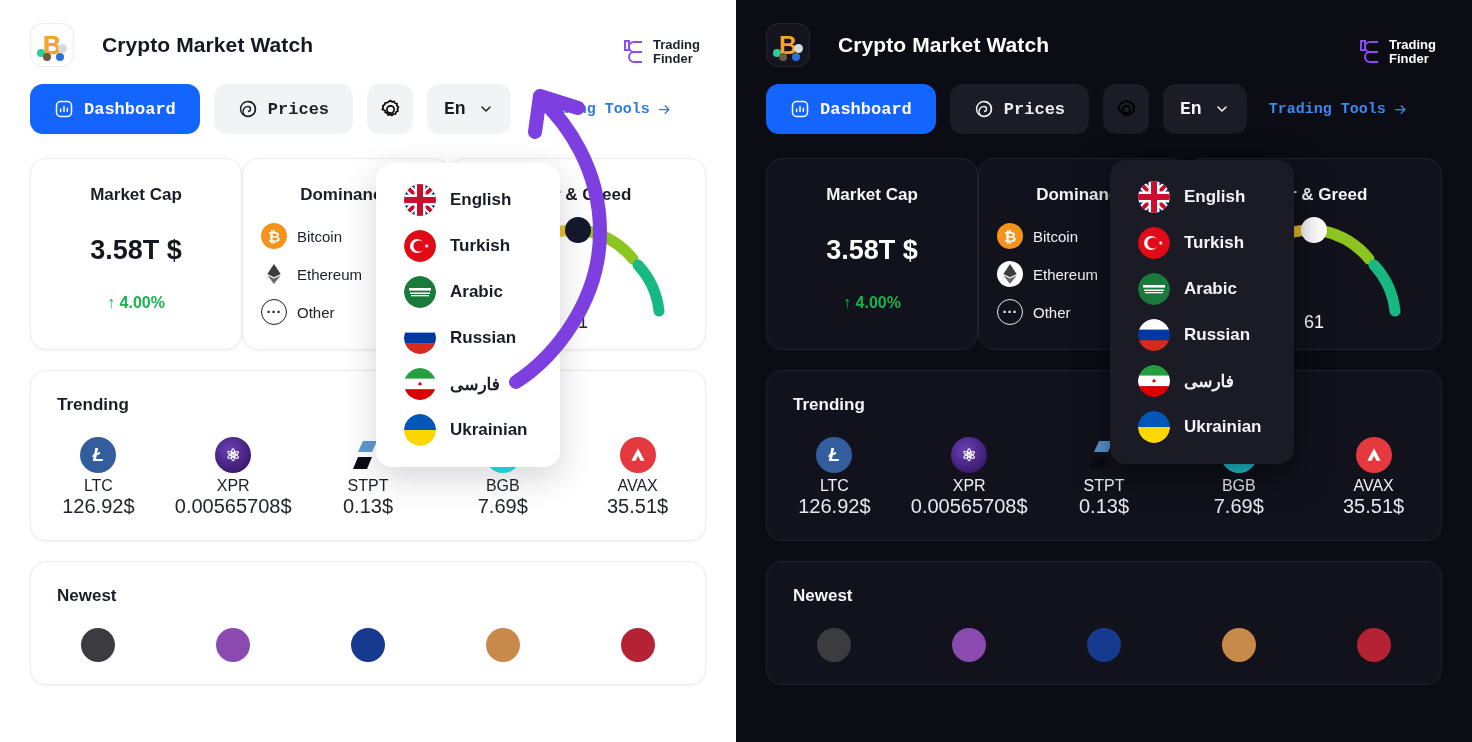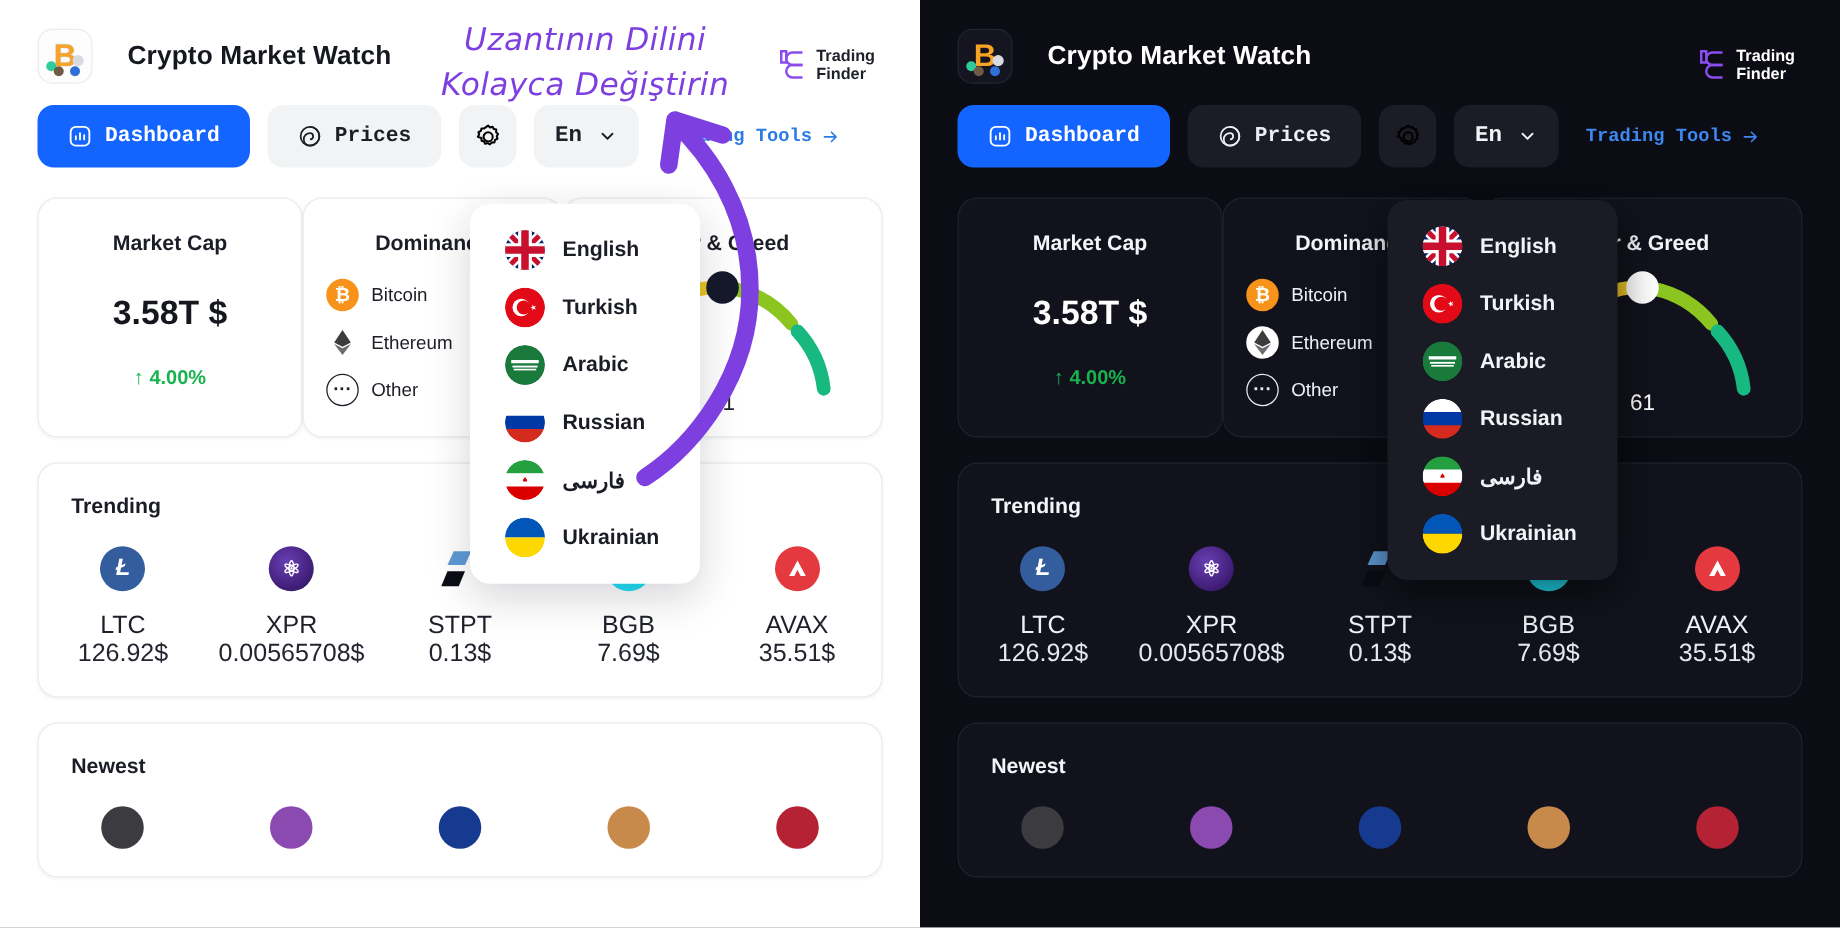--- a/index.html
+++ b/index.html
@@ -124,21 +124,21 @@
   .section { margin: 20px 30px 0 30px; border-radius: 16px; padding: 24px 0 22px 0; }
   .light .section { background: #fff; border: 1px solid #ebecf0; box-shadow: 0 1px 3px rgba(18,20,40,.05); }
   .dark  .section { background: #11121c; border: 1px solid #20212c; }
   .section-title { font-size: 17px; font-weight: 600; padding-left: 26px; }
   .light .section-title { color: #1b1d26; }
   .dark  .section-title { color: #f4f5f9; }
   .coin-grid { display: flex; margin-top: 22px; }
   .coin-cell { flex: 1; text-align: center; }
   .coin-ico { width: 36px; height: 36px; border-radius: 50%; margin: 0 auto; display: flex;
     align-items: center; justify-content: center; font-weight: bold; color: #fff; }
-  .coin-sym { margin-top: 16px; font-size: 20px; }
+  .coin-sym { margin-top: 4px; font-size: 16px; }
   .light .coin-sym { color: #1e2029; }
   .dark  .coin-sym { color: #f0f1f6; }
   .coin-price { font-size: 20px; }
   .light .coin-price { color: #23252e; }
   .dark  .coin-price { color: #e6e8ef; }
 
   .avatar-row { display: flex; margin-top: 22px; }
   .avatar-cell { flex: 1; display: flex; justify-content: center; }
   .avatar { width: 34px; height: 34px; border-radius: 50%; }
 
@@ -409,24 +409,20 @@
           <div class="avatar-cell">
             <span class="avatar" style="background:#b42234;"></span>
           </div>
         </div>
   </div>
 
   <svg class="annot">
     <path d="M516 382 C 556 356, 600 300, 600 232 C 600 168, 566 122, 540 98" fill="none" stroke="#7d3fe0" stroke-width="14" stroke-linecap="round"></path>
     <path d="M540 96 L 535 132 M540 96 L 578 108" fill="none" stroke="#7d3fe0" stroke-width="14" stroke-linecap="round" stroke-linejoin="round"></path>
   </svg>
-  <div class="annot-text">
-    <div>Uzantının Dilini</div>
-    <div>Kolayca Değiştirin</div>
-  </div>
     </div>
 
   <div class="panel dark" id="panel-dark">
 
   <div class="app-header">
     <div class="logo-tile">
       <span class="btc-glyph">B</span>
       <i class="node n1"></i>
       <i class="node n2"></i>
       <i class="node n3"></i>

